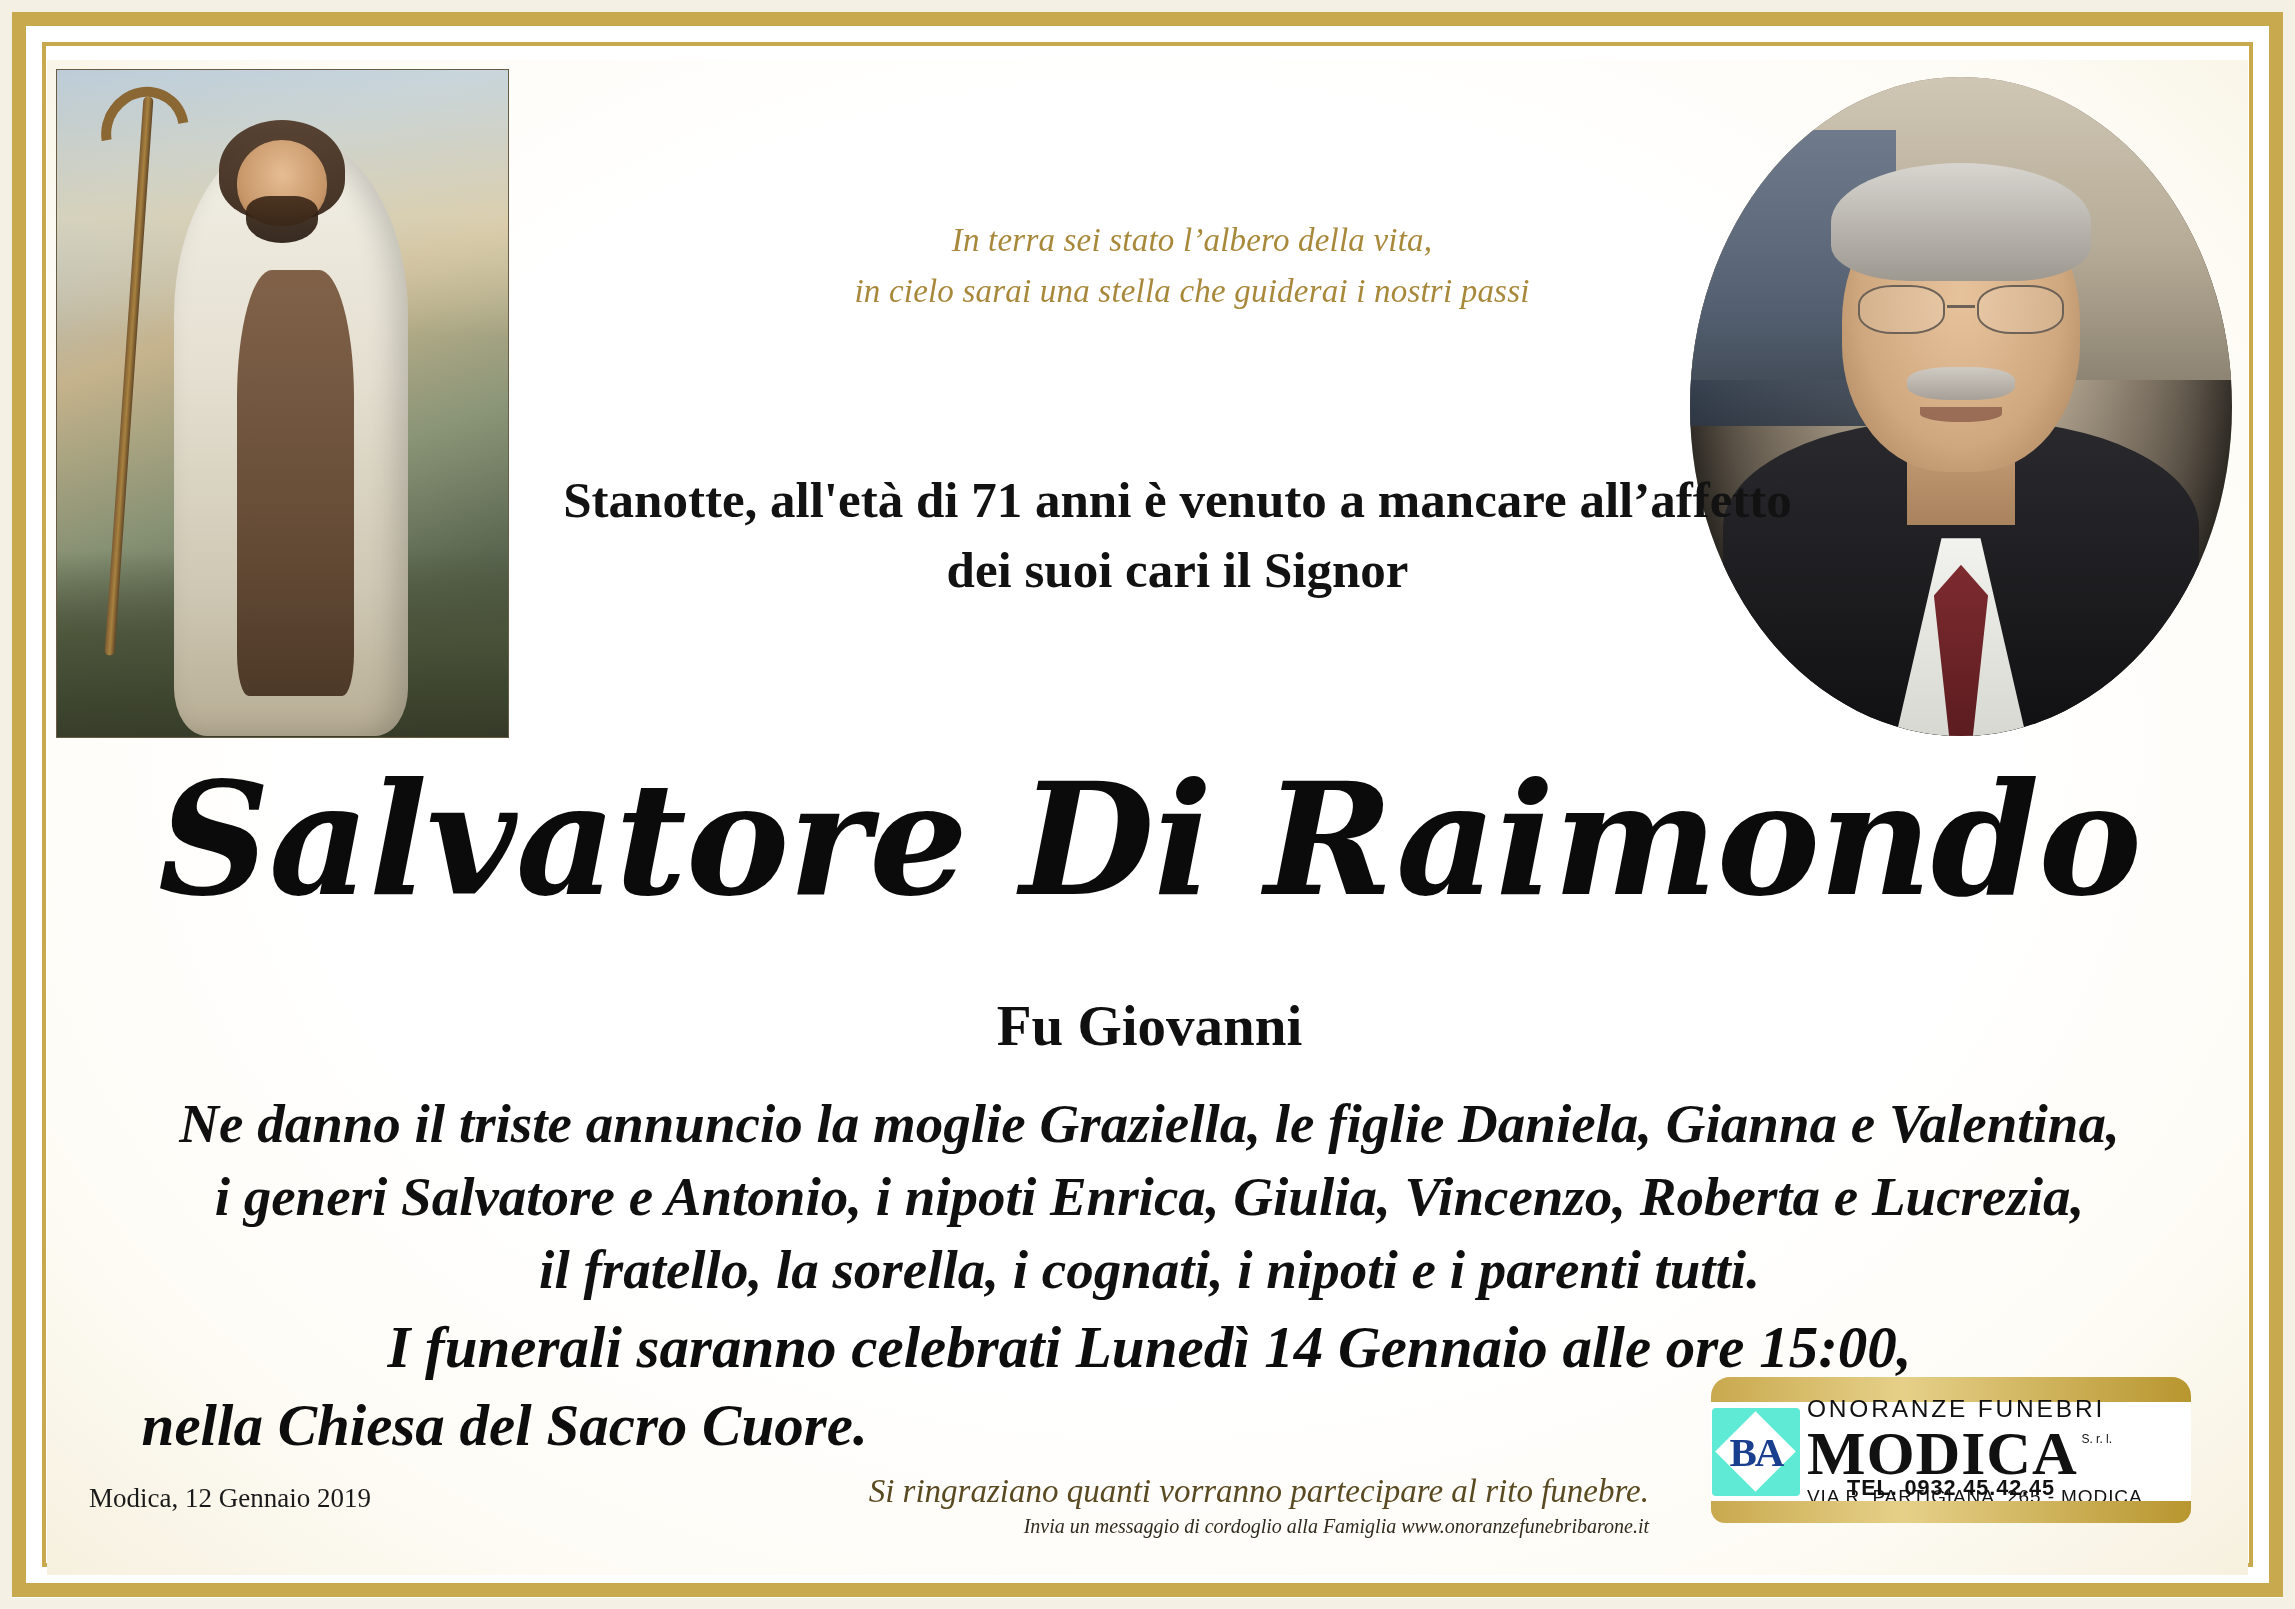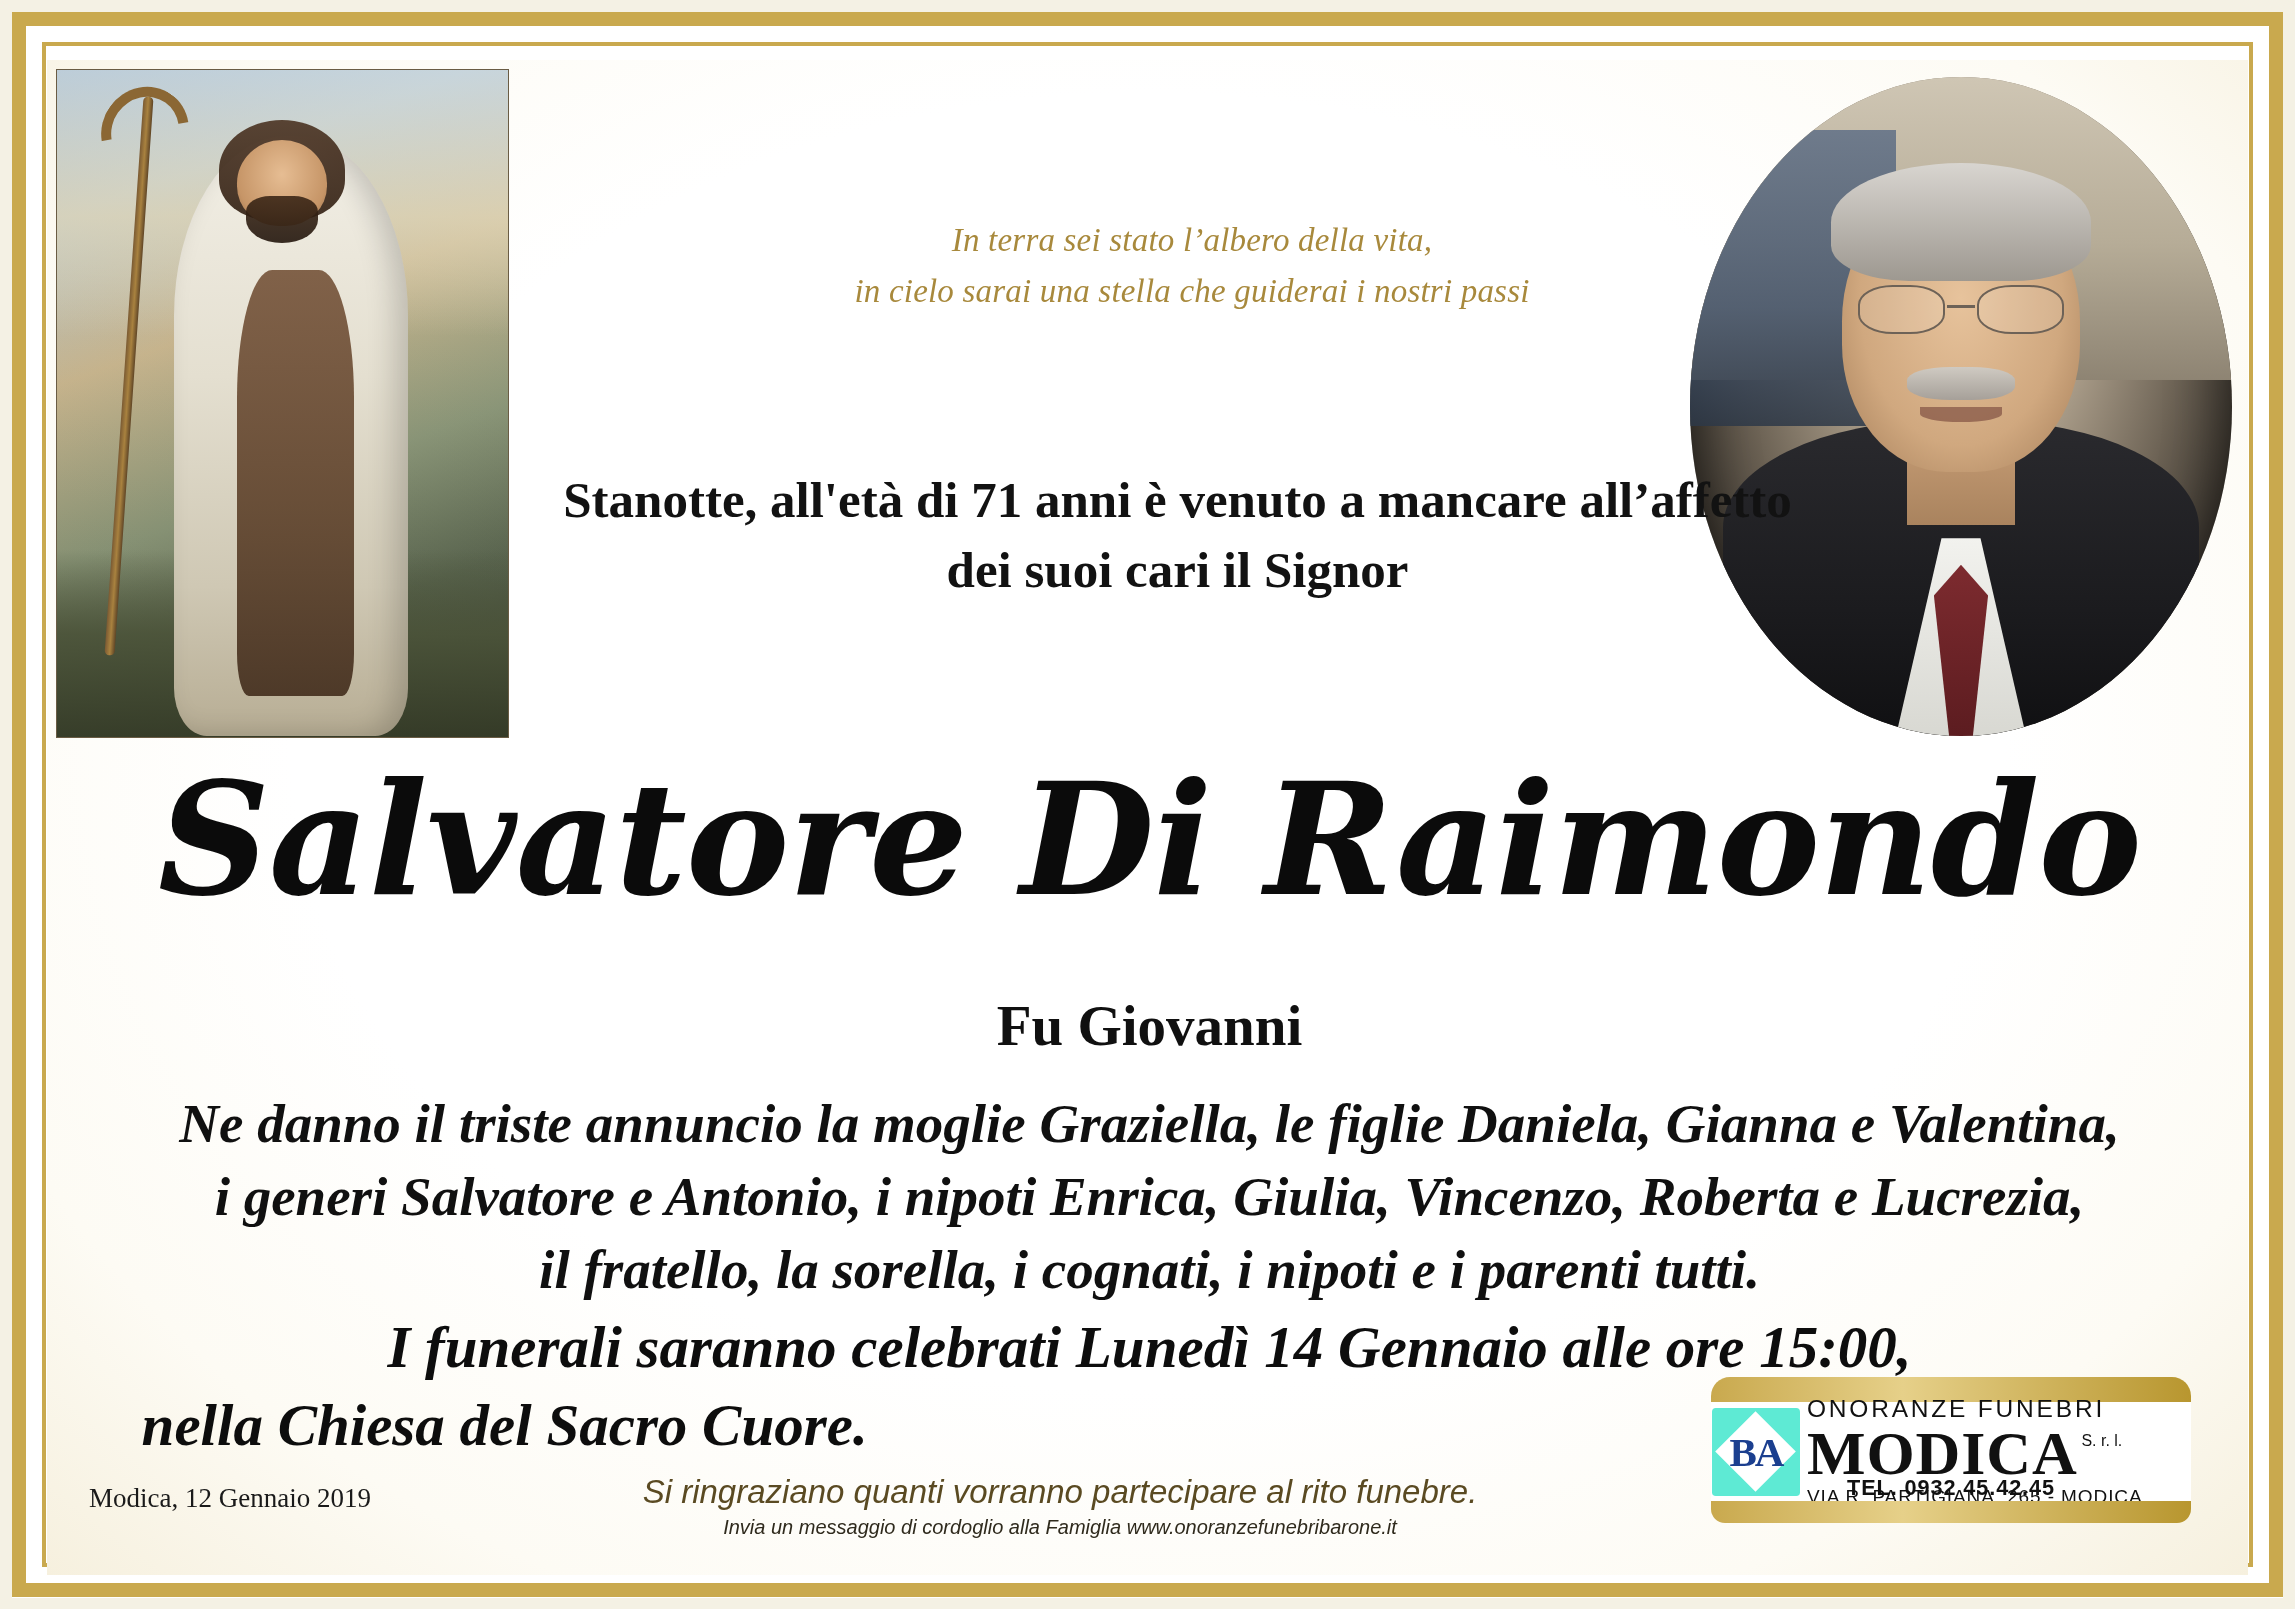--- a/index.html
+++ b/index.html
@@ -324,22 +324,22 @@
     left: 42px; top: 1423px;
     font-family: "Liberation Serif", serif;
     font-size: 27px;
     color: #1a1a1a;
   }
 
   .thanks {
     position: absolute;
     left: 424px; top: 1413px;
     width: 1178px;
-    text-align: center;
-    font-family: Liberation Sans, sans-serif;
+    text-align: right;
+    font-family: Liberation Serif, serif;
     font-style: italic;
     font-size: 33px;
     color: #5a4a22;
   }
   .thanks .small {
     display: block;
     font-size: 20px;
     color: #2f2a1d;
     margin-top: 4.7px;
   }
@@ -413,21 +413,21 @@
     font-family: "Liberation Serif", serif;
     font-weight: bold;
     font-size: 62px;
     color: #111111;
     letter-spacing: 0.9px;
     position: relative;
     display: inline-block;
   }
   .logo-srl {
     font-family: "Liberation Sans", sans-serif;
-    font-size: 16px;
+    font-size: 12px;
     color: #111111;
     line-height: 0.9;
     display: inline-block;
     vertical-align: top;
     margin-left: 3.8px;
     margin-top: 13px;
   }
   .logo-addr {
     font-family: "Liberation Sans", sans-serif;
     font-size: 19px;

